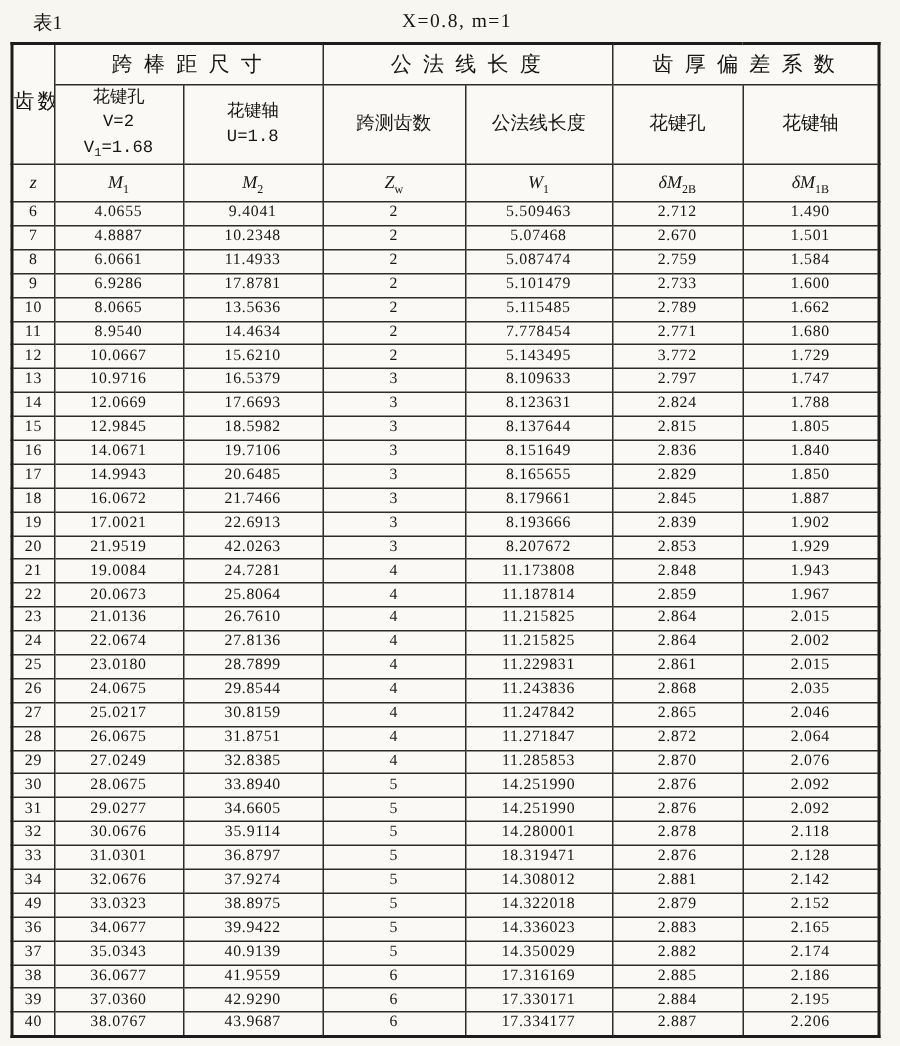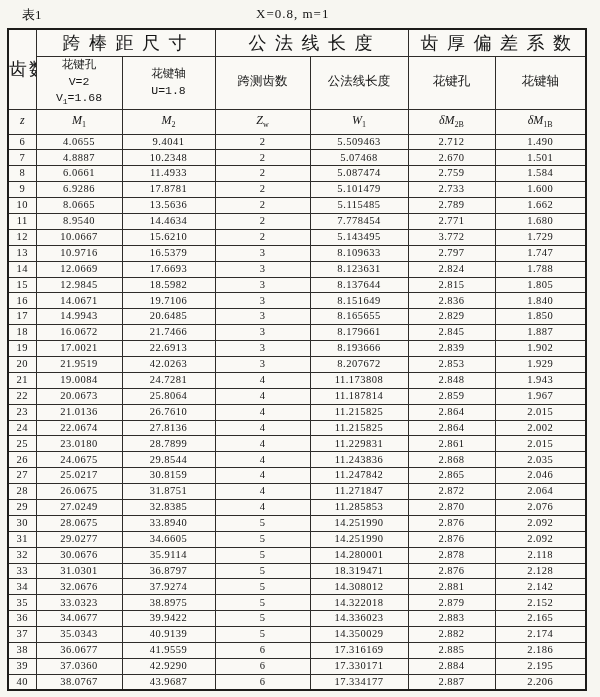--- a/index.html
+++ b/index.html
@@ -7,40 +7,40 @@
     width:600px;height:697px;
     background:#f7f6f1;
     font-family:"Liberation Serif","DejaVu Serif",serif;
     color:#151515;
     position:relative;
     overflow:hidden;
   }
   .page{position:absolute;inset:0;}
   .topbar{position:absolute;top:6px;left:0;width:600px;height:20px;font-size:13px;}
   .table-label{position:absolute;left:22px;top:0;}
-  .annotation{position:absolute;left:256px;top:0;letter-spacing:1px;}
+  .annotation{position:absolute;left:268px;top:0;letter-spacing:1px;}
   table.main{
     position:absolute;left:7px;top:28px;
     width:578px;
     border-collapse:collapse;
     table-layout:fixed;
     background:#faf9f5;
   }
   table.main th, table.main td{
     border:1px solid #2e2c29;
     padding:0;
     text-align:center;
     vertical-align:middle;
     font-weight:normal;
     overflow:hidden;
     white-space:nowrap;
   }
   table.main{border:2px solid #1d1c1a;}
   tr.group-row{height:27px;}
-  tr.group-row th{font-size:18px;letter-spacing:2px;}
+  tr.group-row th{font-size:14px;letter-spacing:2px;}
   tr.name-row{height:53px;font-family:Liberation Mono, monospace;}
   tr.name-row th{font-size:12.5px;white-space:normal;line-height:1.3;}
   tr.sym-row{height:25px;}
   tr.sym-row th{font-size:12px;font-style:italic;}
   tr.sym-row th sub{font-size:8px;font-style:normal;}
   th.zcol{font-size:12px;white-space:normal;line-height:1.15;}
   tbody tr{height:15.9px;}
   tbody td{font-size:10.5px;line-height:1;letter-spacing:0.5px;}
   .hdr-sub{font-size:8px;}
   .small-line{font-size:11.5px;}
@@ -353,21 +353,21 @@
         <tr>
           <td>34</td>
           <td>32.0676</td>
           <td>37.9274</td>
           <td>5</td>
           <td>14.308012</td>
           <td>2.881</td>
           <td>2.142</td>
         </tr>
         <tr>
-          <td>35</td>
+          <td>49</td>
           <td>33.0323</td>
           <td>38.8975</td>
           <td>5</td>
           <td>14.322018</td>
           <td>2.879</td>
           <td>2.152</td>
         </tr>
         <tr>
           <td>36</td>
           <td>34.0677</td>

